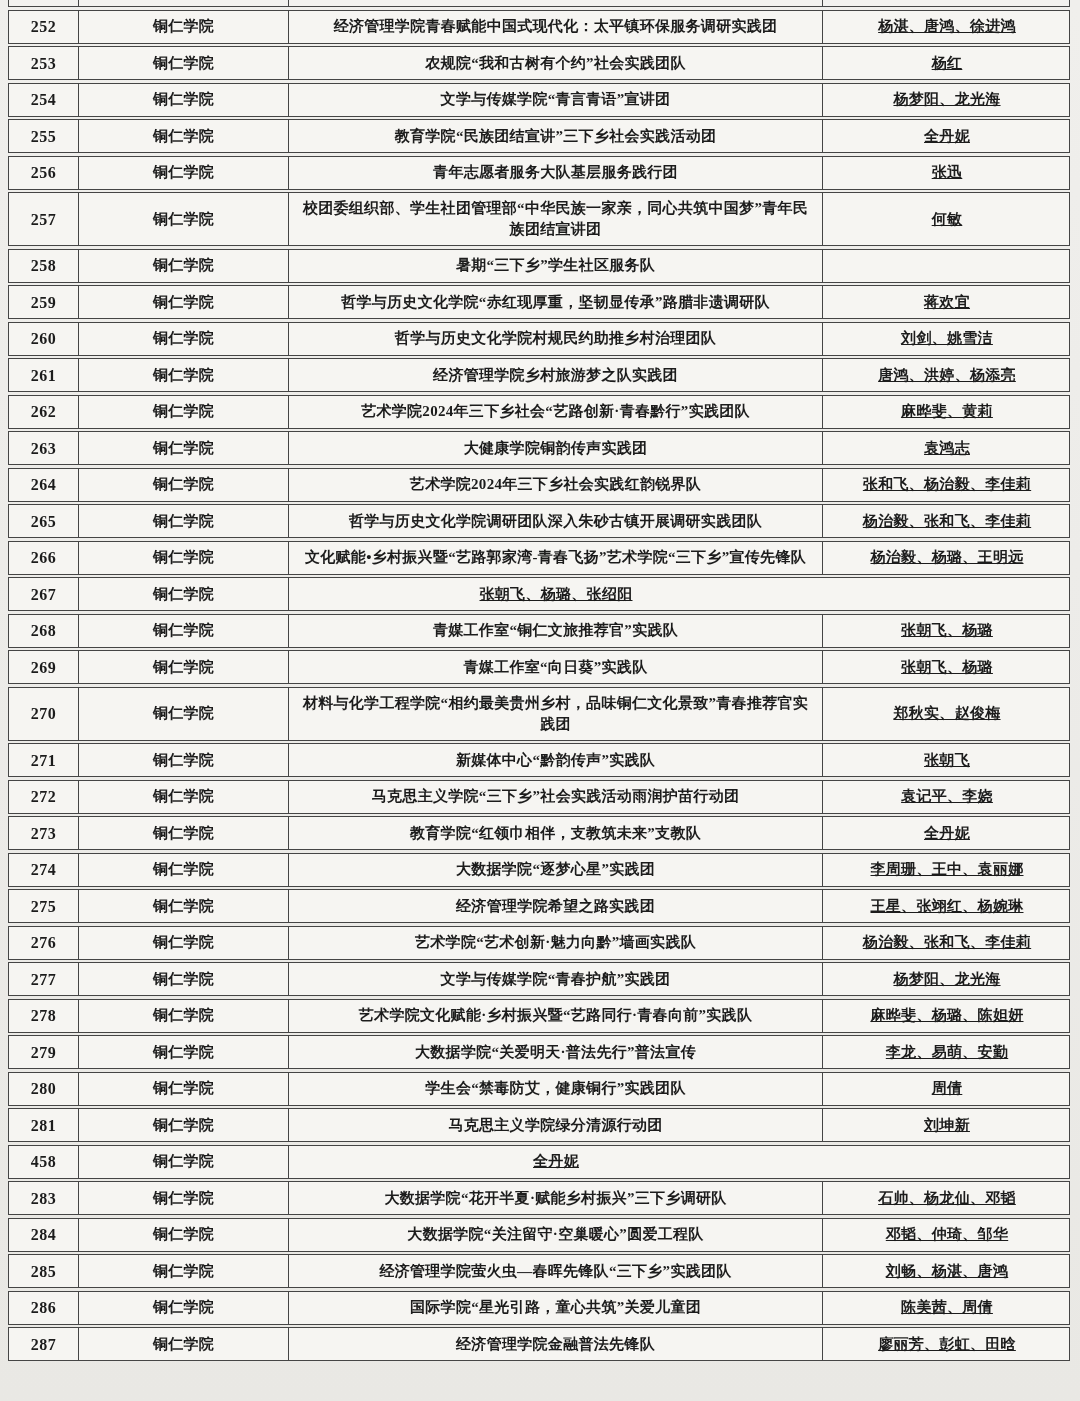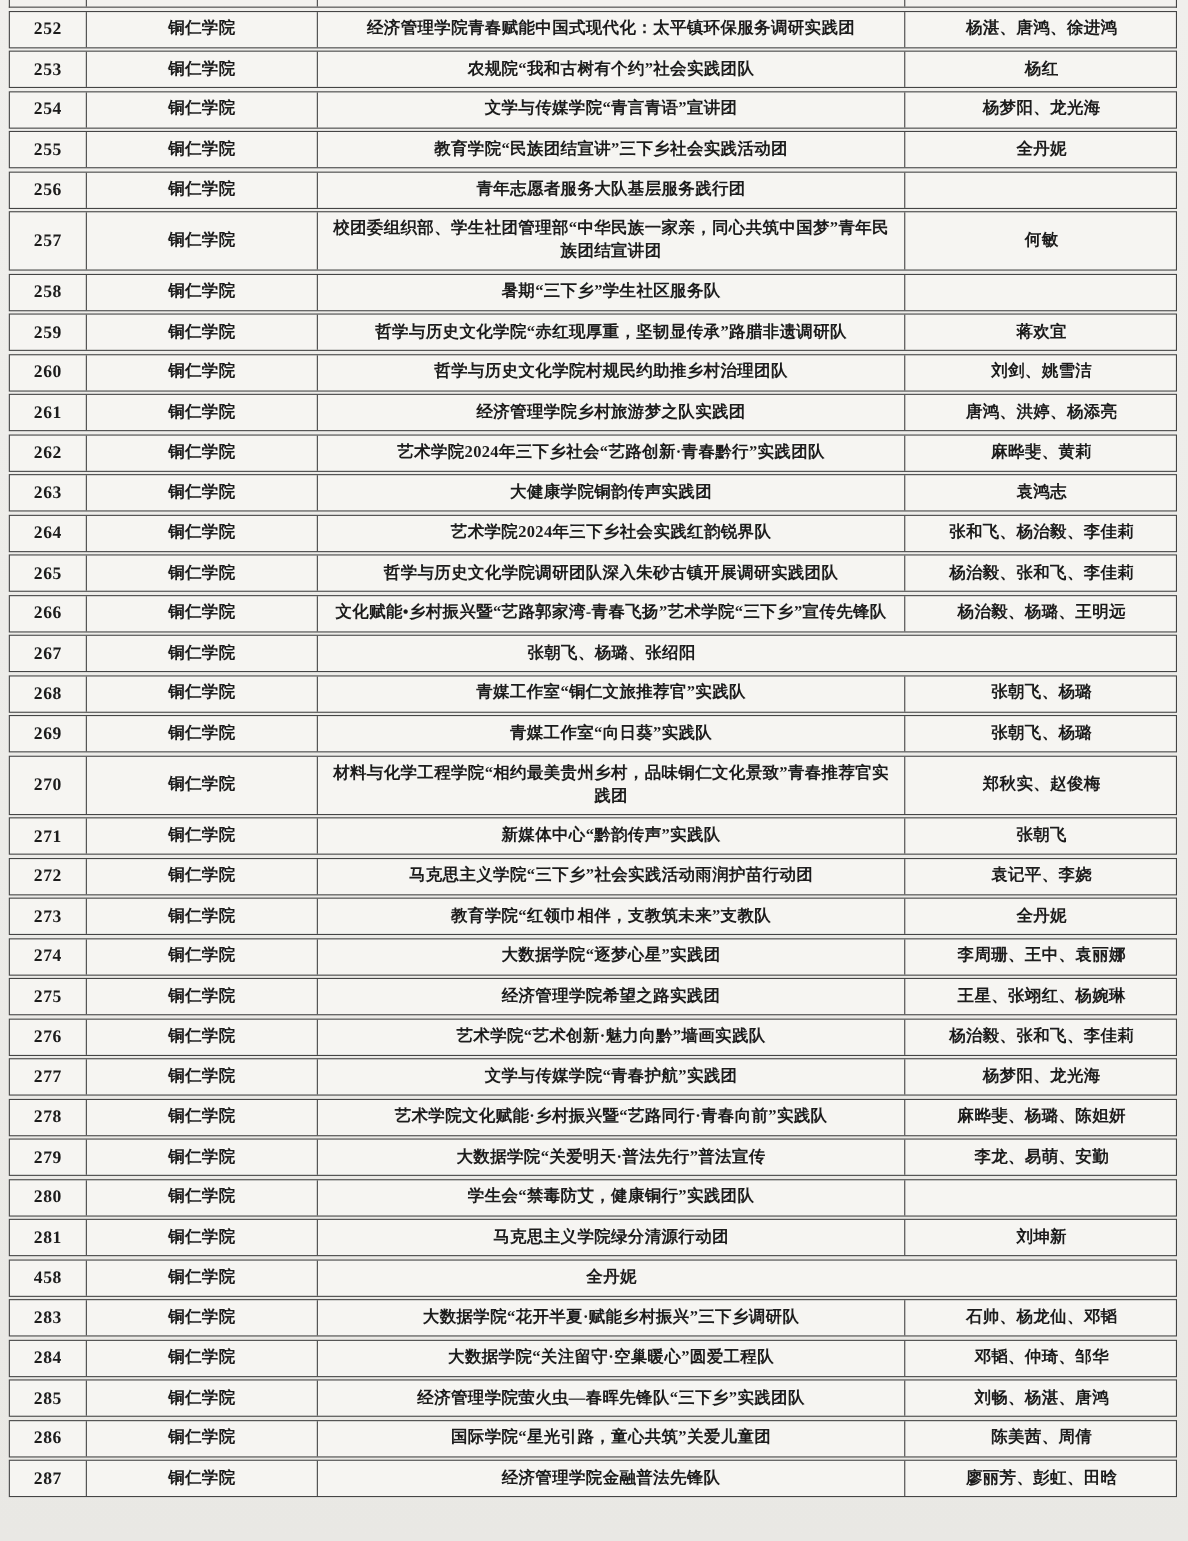--- a/index.html
+++ b/index.html
@@ -47,20 +47,21 @@
     line-height: 21px;
     font-weight: 600;
     letter-spacing: 0.3px;
   }
   .row.stub .cell {
     min-height: 0;
     padding: 0;
   }
   .cell.c4 {
     border-right: none;
+    text-decoration: underline;
   }
   .cell.c1 {
     font-size: 16px;
     letter-spacing: 0.5px;
   }
 </style>
 </head>
 <body>
 
 <div class="photo-table">
@@ -92,20 +93,21 @@
     <div class="row">
       <div class="cell c1">255</div>
       <div class="cell c2">铜仁学院</div>
       <div class="cell c3">教育学院“民族团结宣讲”三下乡社会实践活动团</div>
       <div class="cell c4">全丹妮</div>
     </div>
     <div class="row">
       <div class="cell c1">256</div>
       <div class="cell c2">铜仁学院</div>
       <div class="cell c3">青年志愿者服务大队基层服务践行团</div>
+      <div class="cell c4">张迅</div>
     </div>
     <div class="row">
       <div class="cell c1">257</div>
       <div class="cell c2">铜仁学院</div>
       <div class="cell c3">校团委组织部、学生社团管理部“中华民族一家亲，同心共筑中国梦”青年民族团结宣讲团</div>
       <div class="cell c4">何敏</div>
     </div>
     <div class="row">
       <div class="cell c1">258</div>
       <div class="cell c2">铜仁学院</div>
@@ -233,20 +235,21 @@
     <div class="row">
       <div class="cell c1">279</div>
       <div class="cell c2">铜仁学院</div>
       <div class="cell c3">大数据学院“关爱明天·普法先行”普法宣传</div>
       <div class="cell c4">李龙、易萌、安勤</div>
     </div>
     <div class="row">
       <div class="cell c1">280</div>
       <div class="cell c2">铜仁学院</div>
       <div class="cell c3">学生会“禁毒防艾，健康铜行”实践团队</div>
+      <div class="cell c4">周倩</div>
     </div>
     <div class="row">
       <div class="cell c1">281</div>
       <div class="cell c2">铜仁学院</div>
       <div class="cell c3">马克思主义学院绿分清源行动团</div>
       <div class="cell c4">刘坤新</div>
     </div>
     <div class="row">
       <div class="cell c1">458</div>
       <div class="cell c2">铜仁学院</div>

